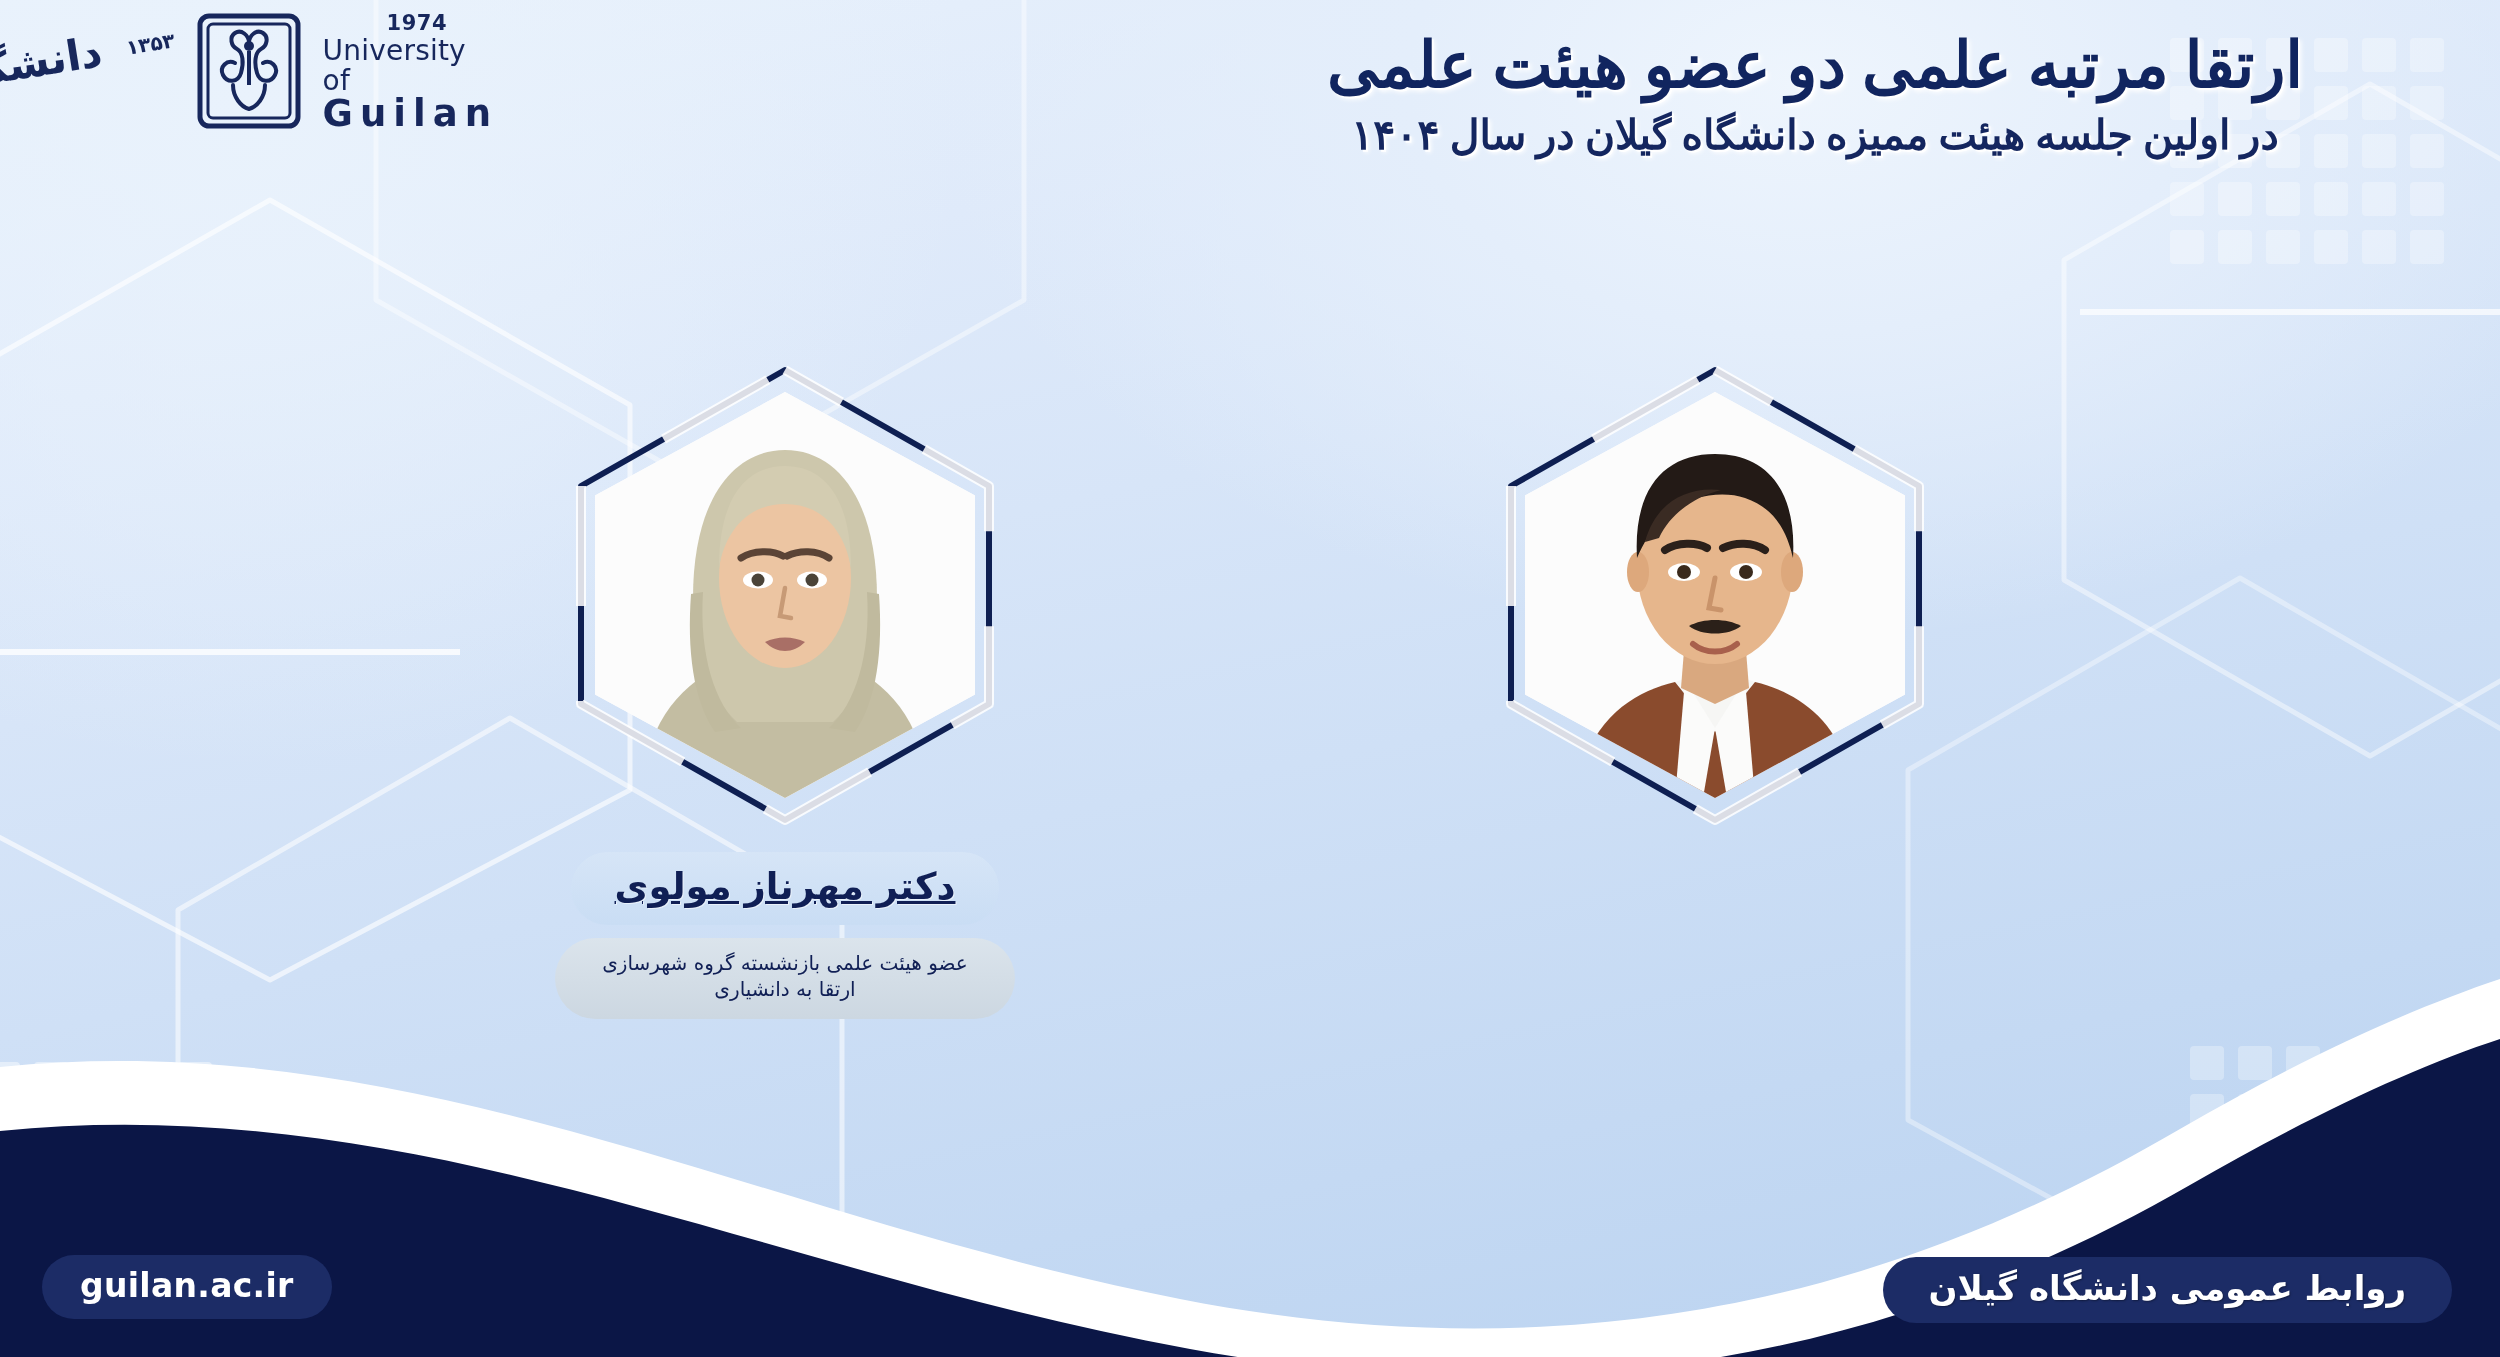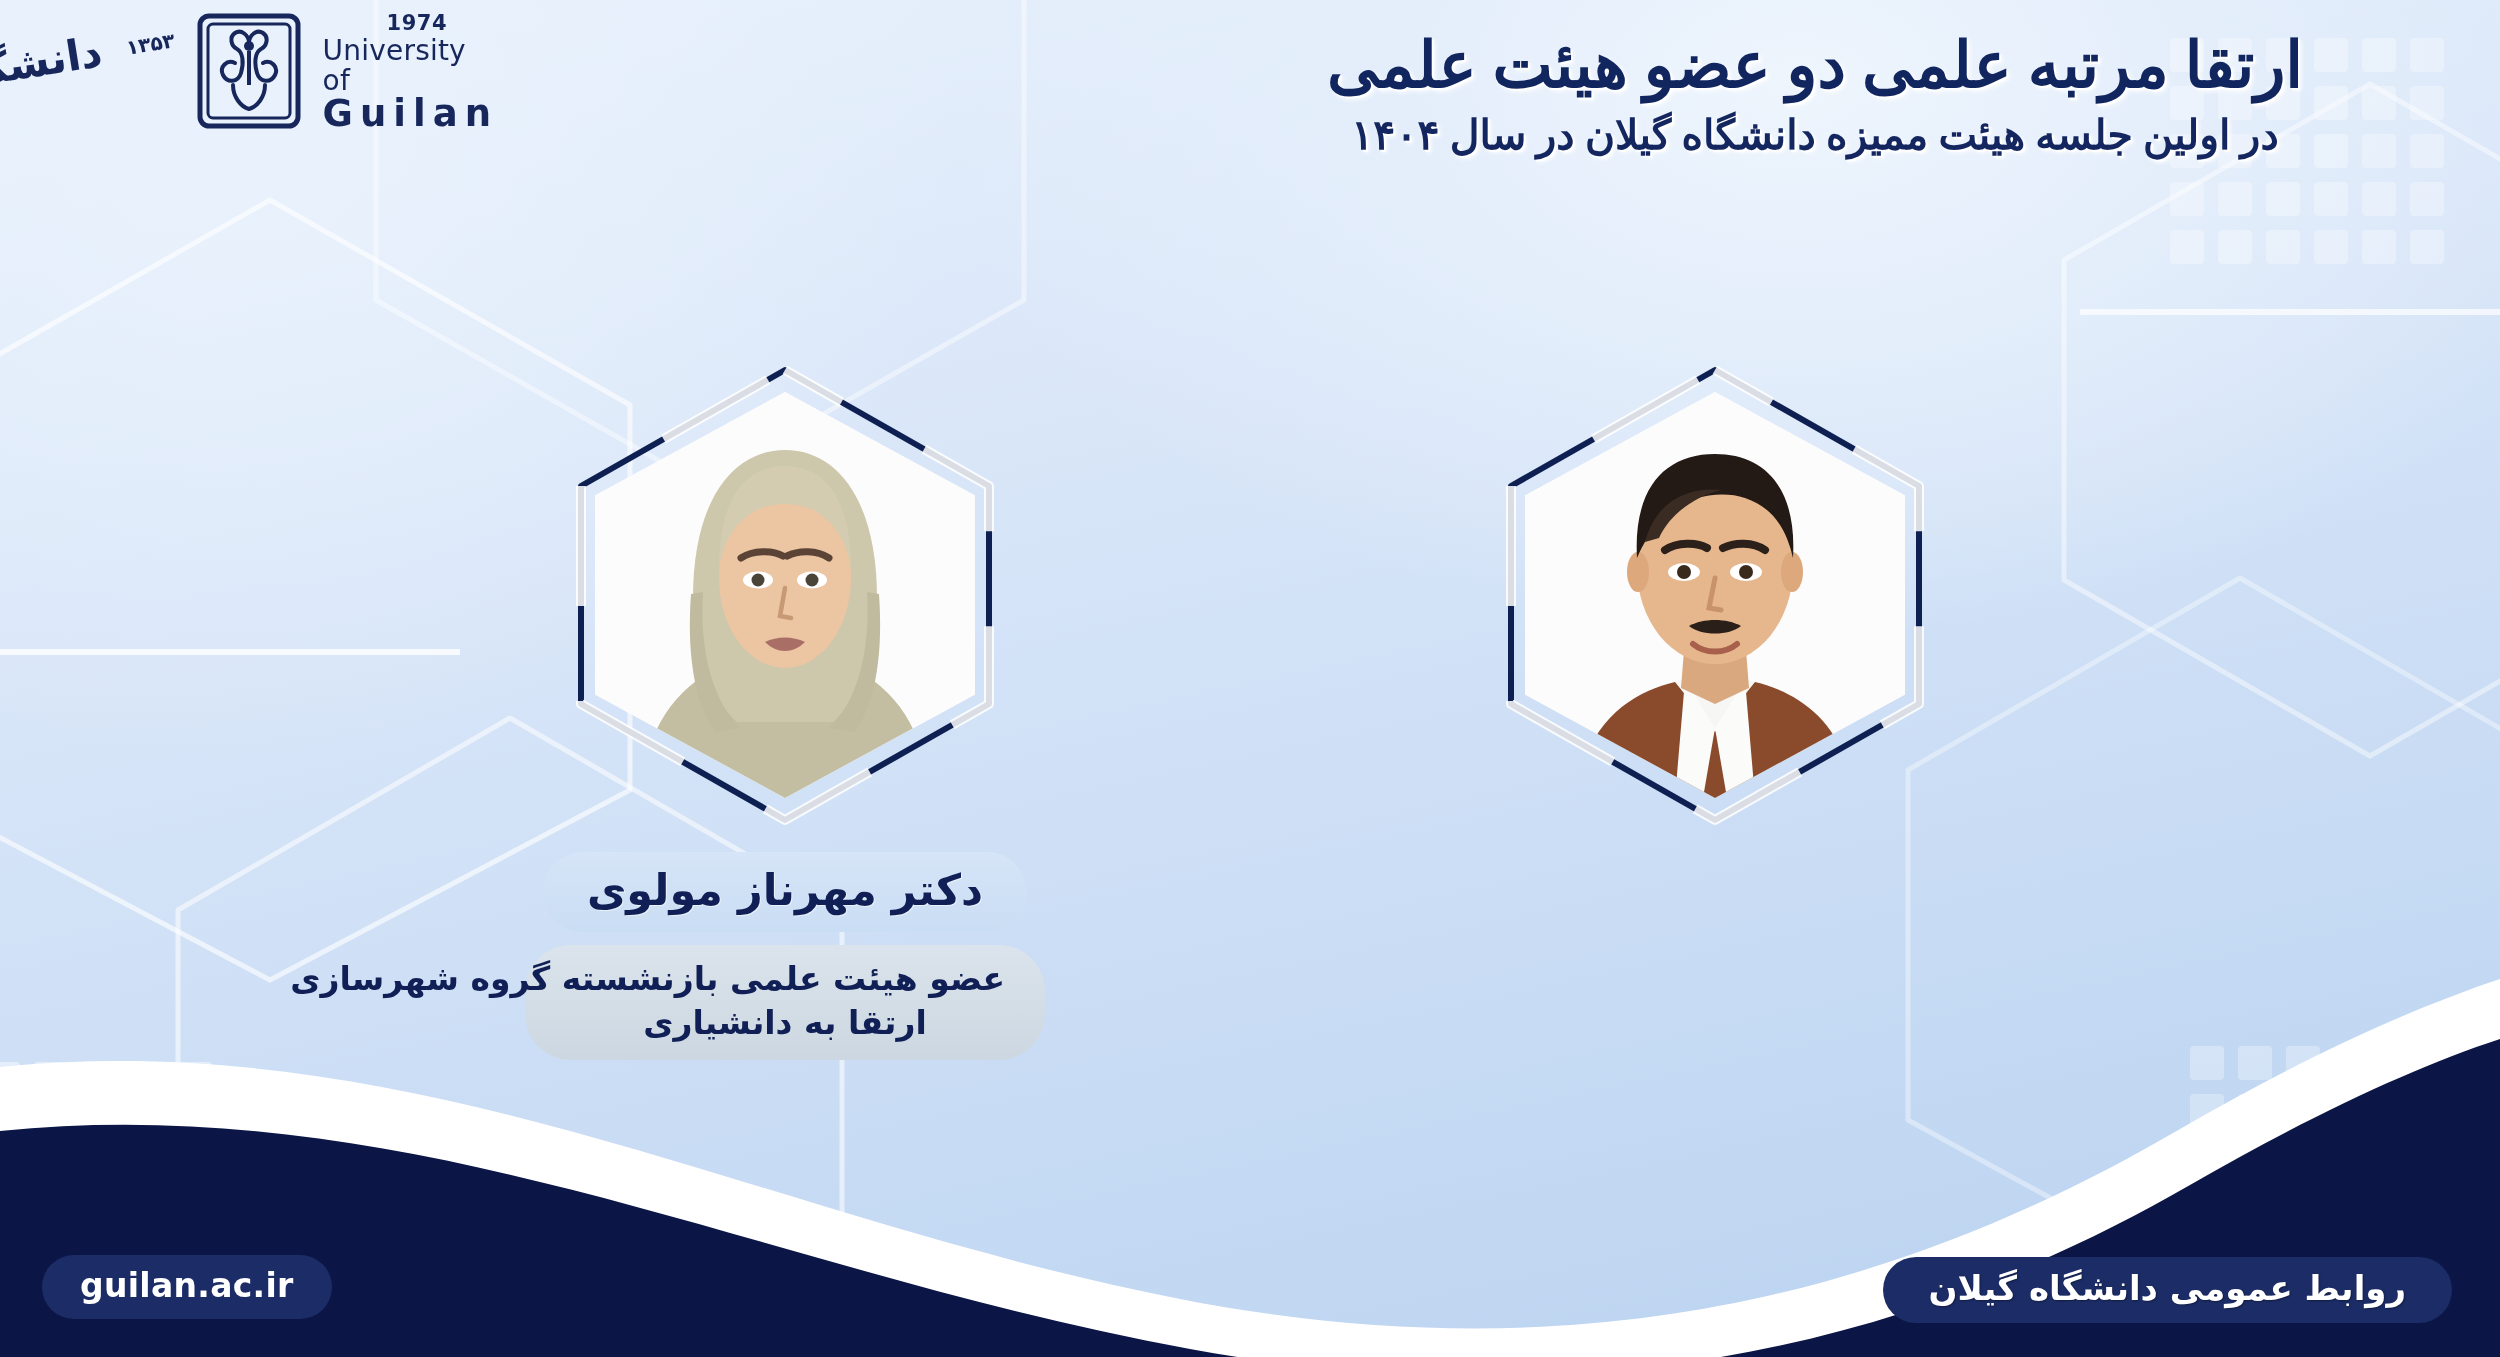--- a/index.html
+++ b/index.html
@@ -103,38 +103,39 @@
     border:4px solid transparent;
     background-clip:padding-box;
     position:relative;
     text-align:center;
   }
   .name-pill::before{
     content:""; position:absolute; inset:-4px; border-radius:52px; z-index:-1;
     background:linear-gradient(180deg,#9aa3ad 0%,#e9eef3 32%,#8d949d 72%,#6e757e 100%);
   }
   .name-pill span{
-    font-size:43px; font-weight:700; color:#101f55; white-space:nowrap;
+    font-size:37px; font-weight:700; color:#101f55; white-space:nowrap;
     text-shadow:1px 1px 0 rgba(255,255,255,.55);
+    text-decoration:underline;
   }
 
   .role-pill{
     margin-top:9px;
     min-width:460px; max-width:520px;
     padding:12px 40px 16px;
     border-radius:46px;
     background:linear-gradient(180deg,#dbe4ec 0%,#ccd7e1 100%);
     position:relative; text-align:center;
   }
   .role-pill::before{
     content:""; position:absolute; inset:-4px; border-radius:50px; z-index:-1;
     background:linear-gradient(180deg,#9aa3ad 0%,#eceff2 30%,#8d949d 70%,#6b727b 100%);
   }
   .role-pill .r1,.role-pill .r2{
-    display:block; font-size:33px; font-weight:700; color:#101f55;
+    display:block; font-size:20px; font-weight:400; color:#101f55;
     line-height:1.32; white-space:nowrap;
   }
 
   
   .wave{ position:absolute; left:0; right:0; bottom:0; height:440px; }
   .wave svg{ display:block; width:100%; height:100%; }
 
   .footer-left{
     position:absolute; left:42px; bottom:38px;
     padding:11px 38px 14px; border-radius:34px;

